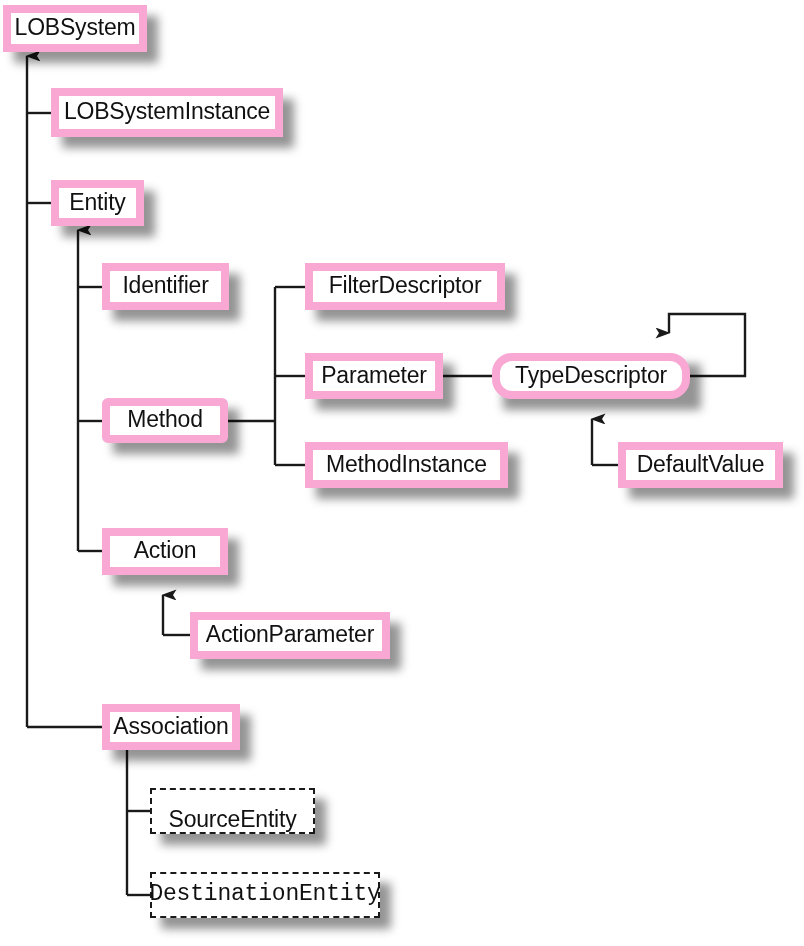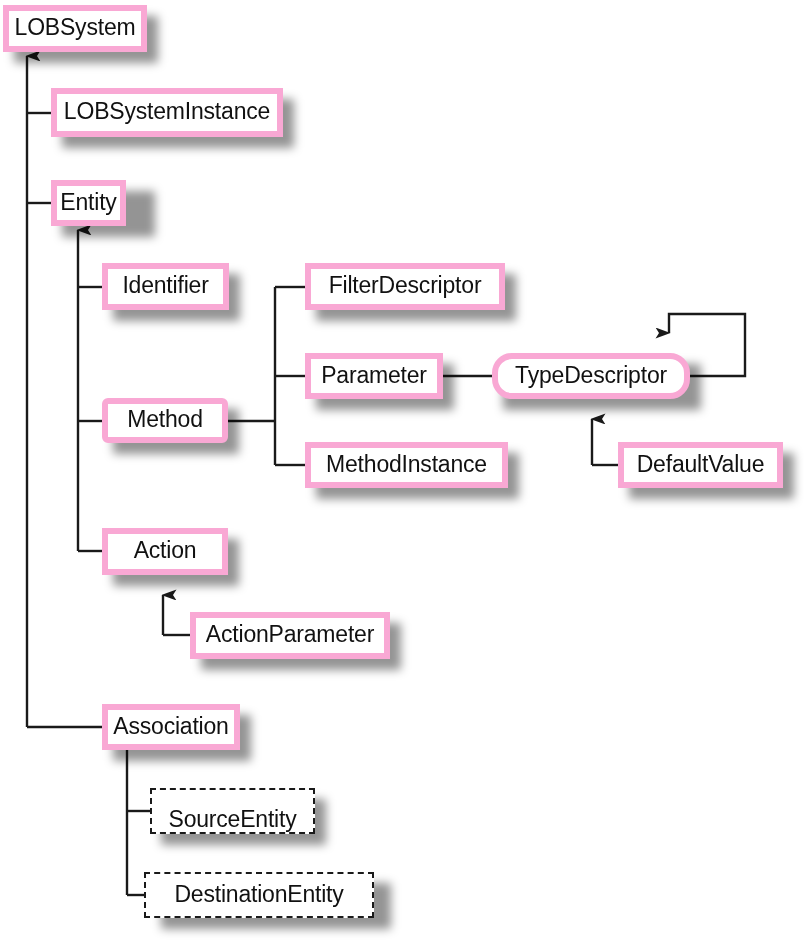--- a/index.html
+++ b/index.html
@@ -20,21 +20,21 @@
     left: 0;
     top: 0;
     width: 804px;
     height: 946px;
     pointer-events: none;
   }
   .node {
     position: absolute;
     box-sizing: border-box;
     background: #ffffff;
-    border: 6px solid #f9a8d4;
+    border: 8px solid #f9a8d4;
     display: flex;
     align-items: center;
     justify-content: center;
     color: #111111;
     font-size: 23px;
     line-height: 1;
     letter-spacing: -0.2px;
     white-space: nowrap;
     z-index: 3;
   }
@@ -125,21 +125,21 @@
   <div class="node-shadow" style="left:161px; top:883px; width:230px; height:46px;"></div>
 
   <div class="node" style="left:3px; top:5px; width:144px; height:47px;">
     <span class="node-label">LOBSystem</span>
   </div>
 
   <div class="node" style="left:51px; top:88px; width:232px; height:49px;">
     <span class="node-label">LOBSystemInstance</span>
   </div>
 
-  <div class="node" style="left:51px; top:180px; width:75px; height:46px;">
+  <div class="node" style="left:51px; top:180px; width:93px; height:46px;">
     <span class="node-label">Entity</span>
   </div>
 
   <div class="node" style="left:102px; top:263px; width:127px; height:47px;">
     <span class="node-label">Identifier</span>
   </div>
 
   <div class="node" style="left:102px; top:398px; width:126px; height:45px;border-radius:6px;">
     <span class="node-label">Method</span>
   </div>
@@ -173,17 +173,17 @@
   </div>
 
   <div class="node" style="left:618px; top:442px; width:165px; height:46px;">
     <span class="node-label">DefaultValue</span>
   </div>
 
   <div class="node dashed" style="left:150px; top:788px; width:165px; height:46px;align-items:flex-end;">
     <span class="node-label">SourceEntity</span>
   </div>
 
-  <div class="node dashed" style="left:144px; top:872px; width:230px; height:46px;">
+  <div class="node dashed" style="left:150px; top:872px; width:230px; height:46px;font-family:Liberation Mono, monospace;">
     <span class="node-label">DestinationEntity</span>
   </div>
 
 </div>
 
 </body></html>

